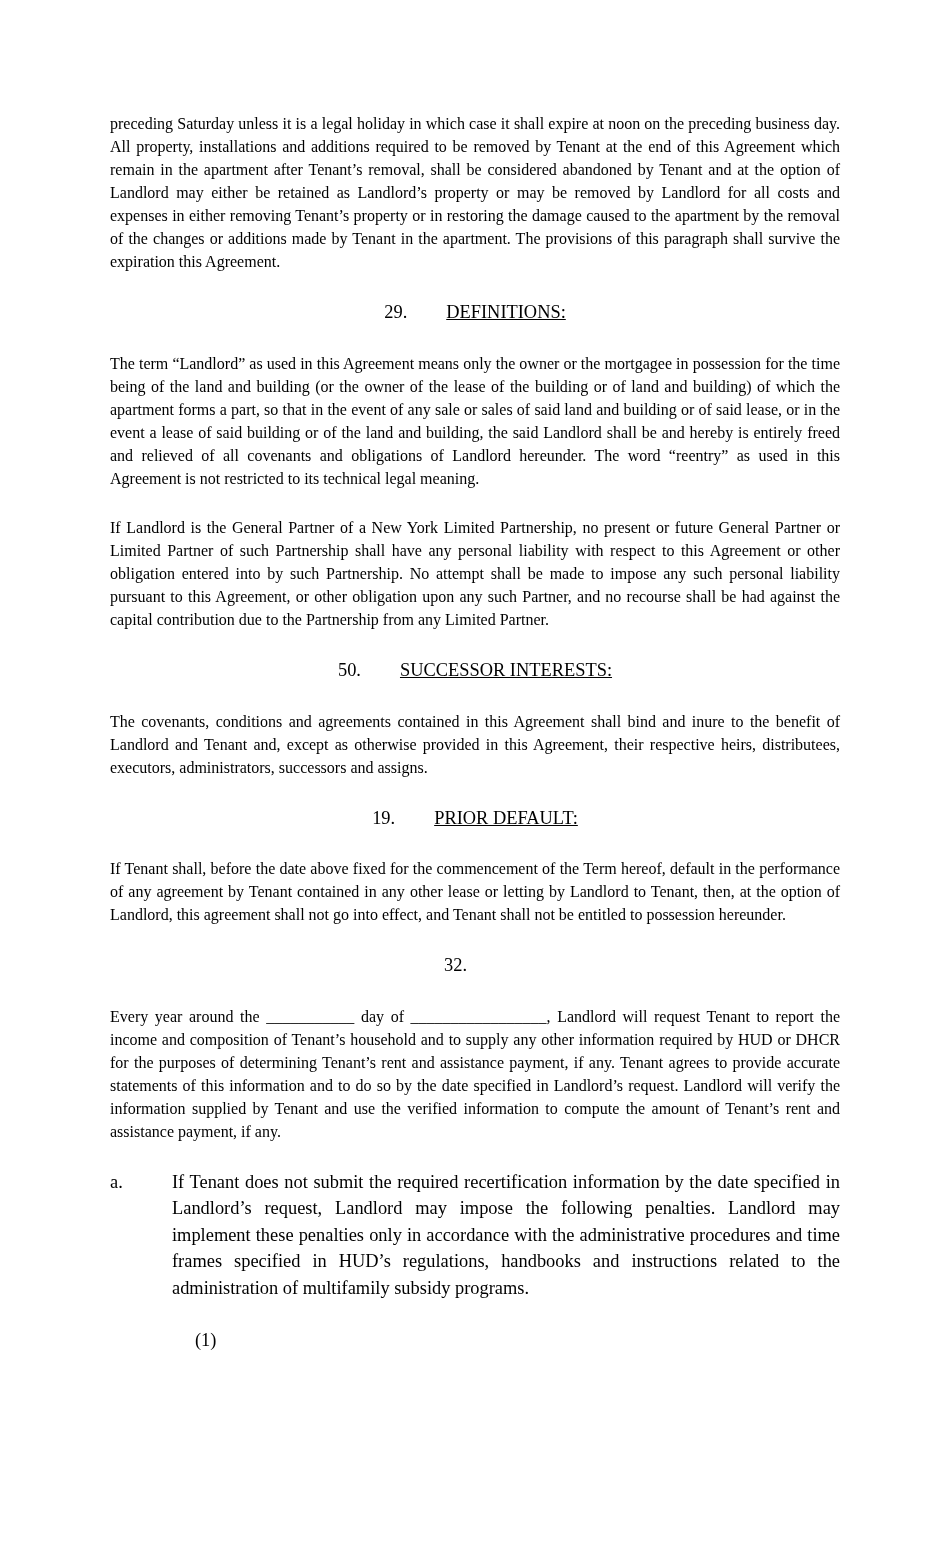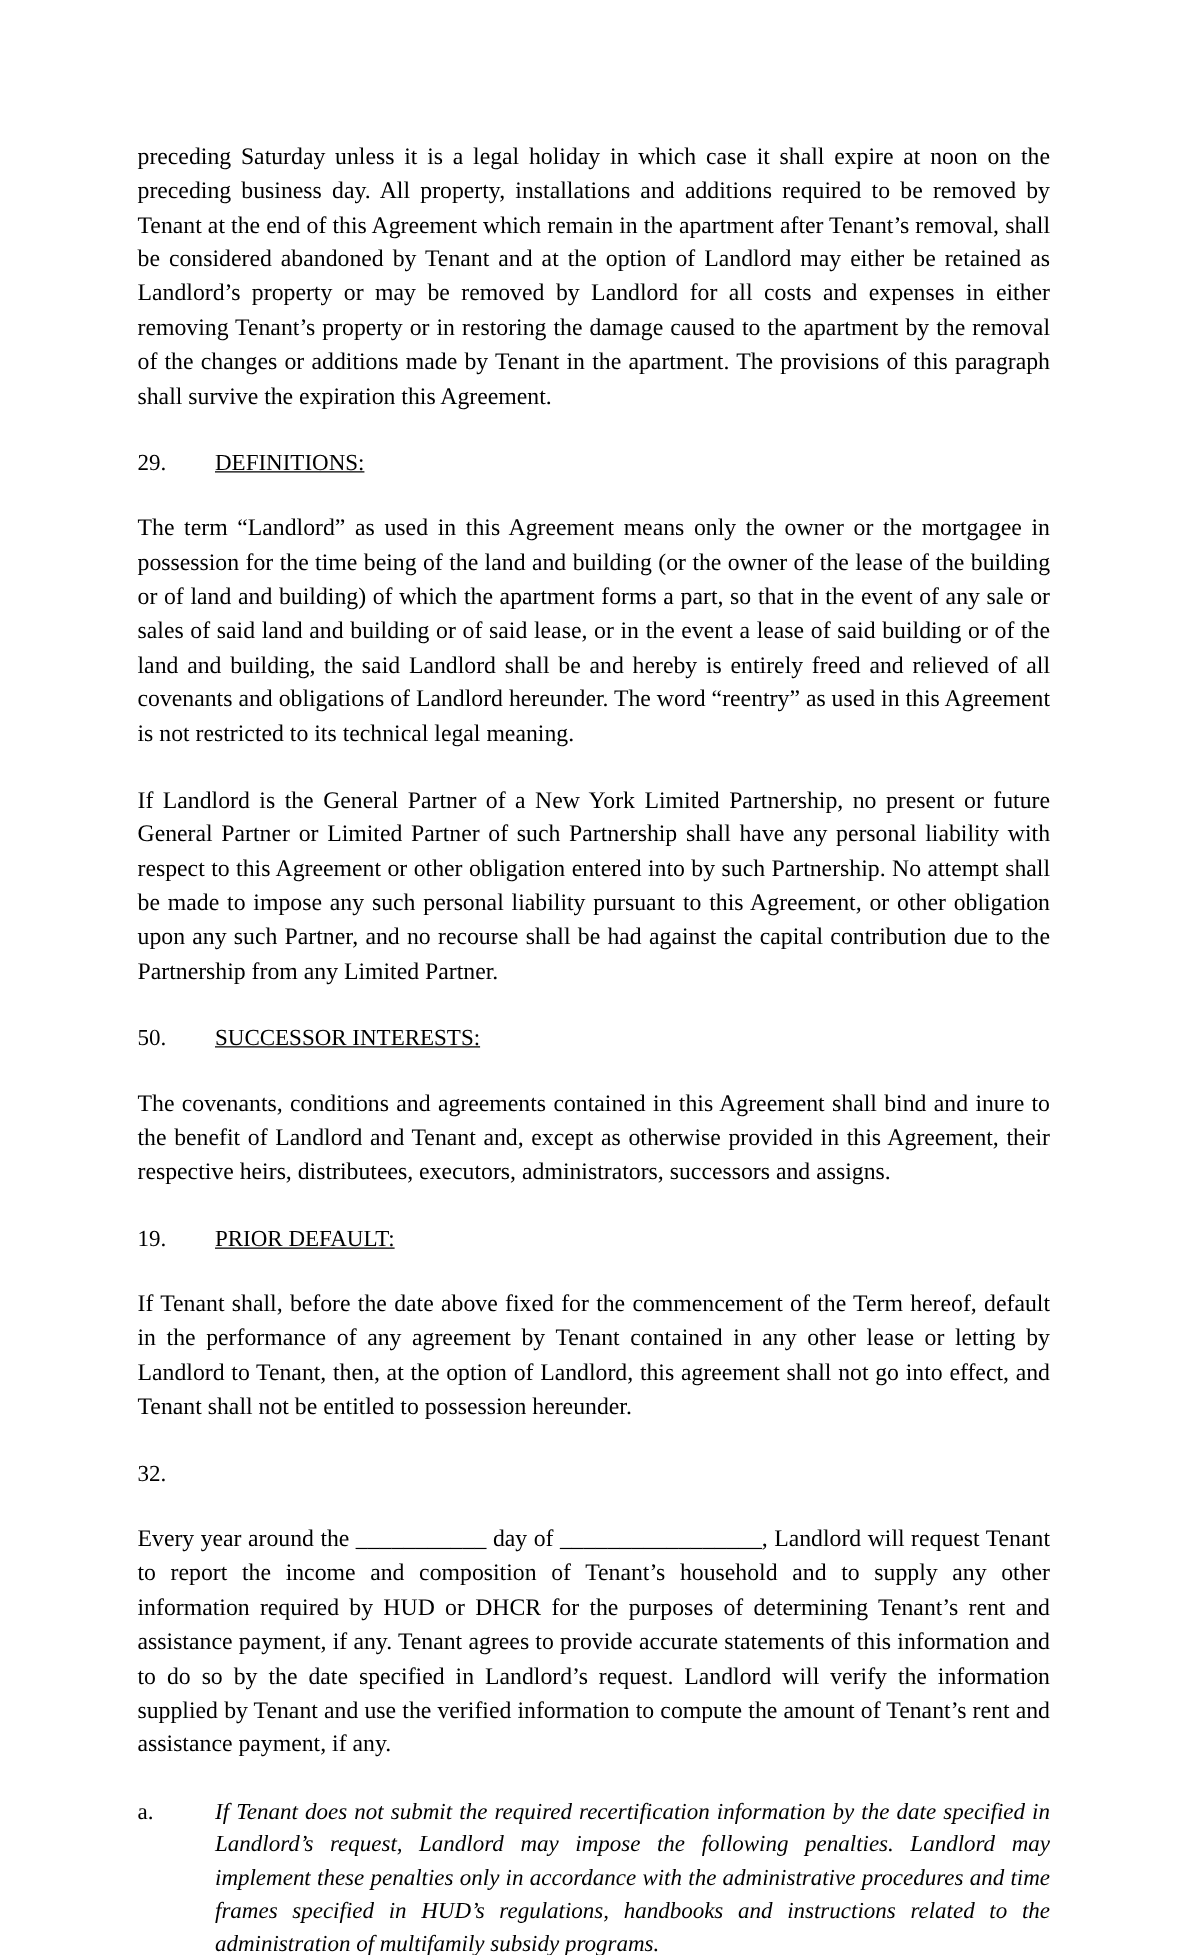--- a/index.html
+++ b/index.html
@@ -14,32 +14,33 @@
     color: #000000;
   }
   .page {
     position: relative;
     width: 950px;
     min-height: 1564px;
     box-sizing: border-box;
     padding: 112px 110px 0 110px;
   }
   .para {
-    font-size: 19px;
+    font-size: 16px;
     line-height: 1.44;
     text-align: justify;
     text-justify: inter-word;
     margin: 0 0 26px 0;
   }
   .section-head {
     display: flex;
     align-items: baseline;
     margin: 0 0 26px 0;
     font-size: 18.4px;
     line-height: 1.44;
+    justify-content: center;
   }
   .section-num {
     width: 62px;
     flex: 0 0 62px;
   }
   .section-title {
     text-decoration: underline;
   }
   .lettered {
     display: flex;
@@ -49,21 +50,20 @@
     margin: 0 0 26px 0;
   }
   .lettered .marker {
     width: 62px;
     flex: 0 0 62px;
   }
   .lettered .body {
     flex: 1 1 auto;
     text-align: justify;
     text-justify: inter-word;
-    font-style: italic;
   }
   .numbered {
     display: flex;
     align-items: baseline;
     font-size: 18.4px;
     line-height: 1.44;
     margin: 0 0 26px 0;
     padding-left: 85px;
   }
   .numbered .marker {

